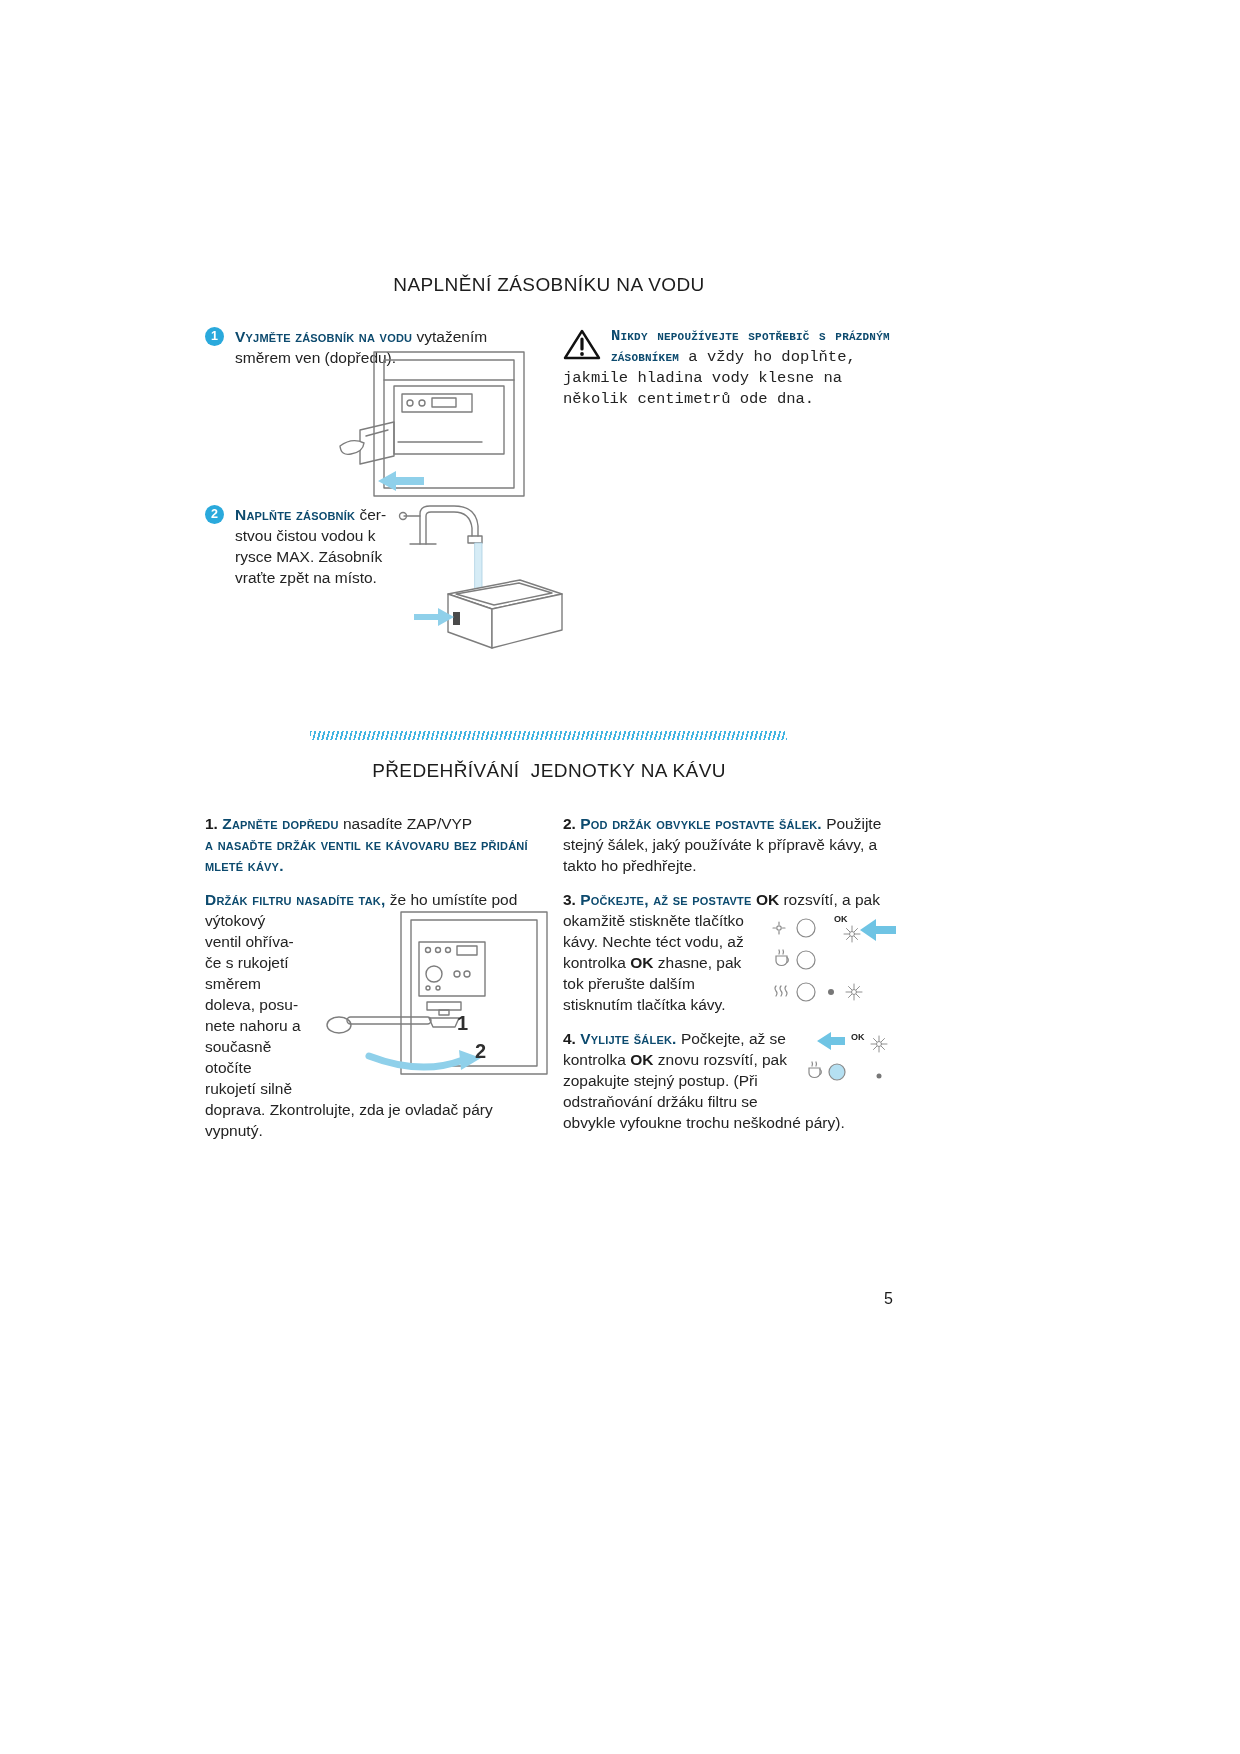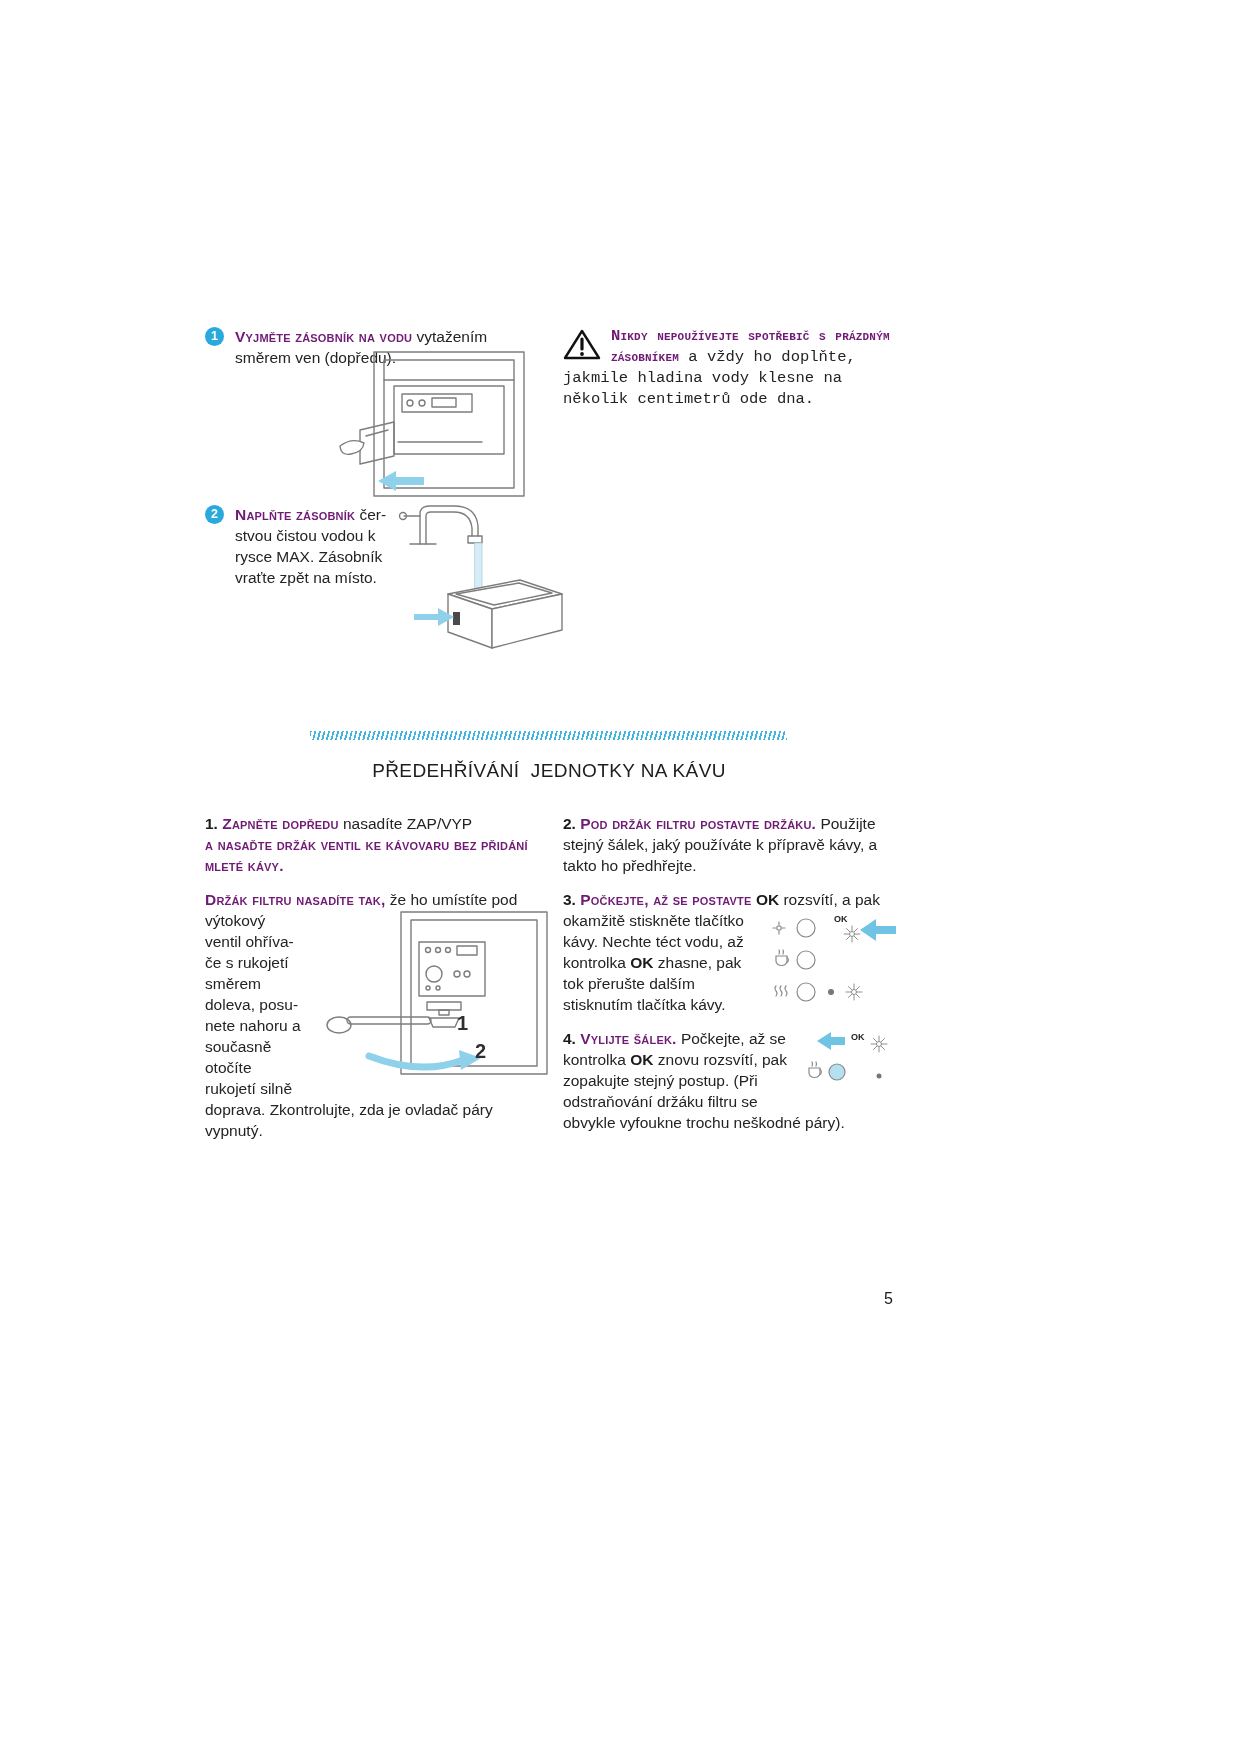--- a/index.html
+++ b/index.html
@@ -8,21 +8,21 @@
     font-family:"Liberation Sans", sans-serif; font-size:15.5px; line-height:21px;
     color:#232323; overflow:hidden;
   }
   .title {
     position:absolute; left:205px; width:688px; text-align:center;
     font-size:19px; font-weight:400; letter-spacing:0.4px; color:#1c1c1c;
     white-space:pre-wrap; margin:0;
   }
   .t1 { top:274px; }
   .t2 { top:760px; }
-  .sc { font-variant:small-caps; font-weight:700; letter-spacing:0.2px; color:#701a75; }
+  .sc { font-variant:small-caps; font-weight:700; letter-spacing:0.2px; color:#0c4a6e; }
   .b  { font-weight:700; color:#1b1b1b; }
   .step { position:absolute; }
   .step1 { left:205px; top:326px; width:320px; }
   .step2 { left:205px; top:504px; width:188px; }
   .stepnum {
     position:absolute; left:0; top:1px; width:19px; height:19px; border-radius:50%;
     background:#2aa9dc; color:#fff; font-size:12.5px; font-weight:700;
     text-align:center; line-height:19px;
   }
   .steptext { margin:0 0 0 30px; }
@@ -46,20 +46,21 @@
   .panel2f { float:right; width:95px; height:66px; margin:2px 0 2px 6px; }
   .pageno { position:absolute; left:205px; top:1288px; width:688px; text-align:right; font-size:16px; color:#1b1b1b; }
   svg { display:block; }
   svg text { font-family:"Liberation Sans", sans-serif; }
 </style>
 </head>
 <body>
 
 <div class="page">
 
+  <h1 class="title t1">NAPLNĚNÍ ZÁSOBNÍKU NA VODU</h1>
 
   <div class="step step1">
     <span class="stepnum">1</span>
     <p class="steptext"><span class="sc">Vyjměte zásobník na vodu</span><span> vytažením smě­rem ven (dopředu).</span></p>
   </div>
 
   <div class="fig fig1">
     <svg width="215" height="148" viewBox="0 0 215 148">
       <g fill="none" stroke="#7d7d7d" stroke-width="1.4" stroke-linejoin="round" stroke-linecap="round">
         <rect x="42" y="2" width="150" height="144"></rect>
@@ -148,21 +149,21 @@
           <path d="M58,146 Q110,166 152,150" fill="none" stroke="#8fd0ea" stroke-width="7" stroke-linecap="round"></path>
           <polygon points="148,140 170,148 150,160" fill="#8fd0ea"></polygon>
           <text x="146" y="120" font-size="20" font-weight="bold" fill="#2f2f2f">1</text>
           <text x="164" y="148" font-size="20" font-weight="bold" fill="#2f2f2f">2</text>
         </svg>
       </span><span class="sc">Držák filtru nasadíte tak,</span><span> že ho umístíte pod výtokový ventil ohříva­če s rukojetí směrem doleva, posu­nete naho­ru a současně otočíte rukojetí silně doprava. Zkontro­lujte, zda je ovladač páry vypnutý.</span></p>
   </div>
 
   <div class="col col-right">
     <p><span class="b">2.</span>
-      <span class="sc">Pod držák filtru postavte držáku.</span><span> Použijte stej­ný šálek, jaký používáte k přípravě kávy, a tak­to ho předhřejte.</span></p>
+      <span class="sc">Pod držák obvykle postavte šálek.</span><span> Použijte stej­ný šálek, jaký používáte k přípravě kávy, a tak­to ho předhřejte.</span></p>
 
     <p><span class="spacer"></span><span class="figfloat panel1f">
         <svg width="128" height="100" viewBox="0 0 128 100">
           <g fill="none" stroke="#8a8a8a" stroke-width="1.2" stroke-linecap="round">
             <g transform="translate(11,16)">
               <circle r="2.2"></circle>
                 <line x1="-6" y1="0" x2="-3.5" y2="0"></line>
                 <line x1="3.5" y1="0" x2="6" y2="0"></line>
                 <line x1="0" y1="-6" x2="0" y2="-3.5"></line>
                 <line x1="0" y1="3.5" x2="0" y2="6"></line>

